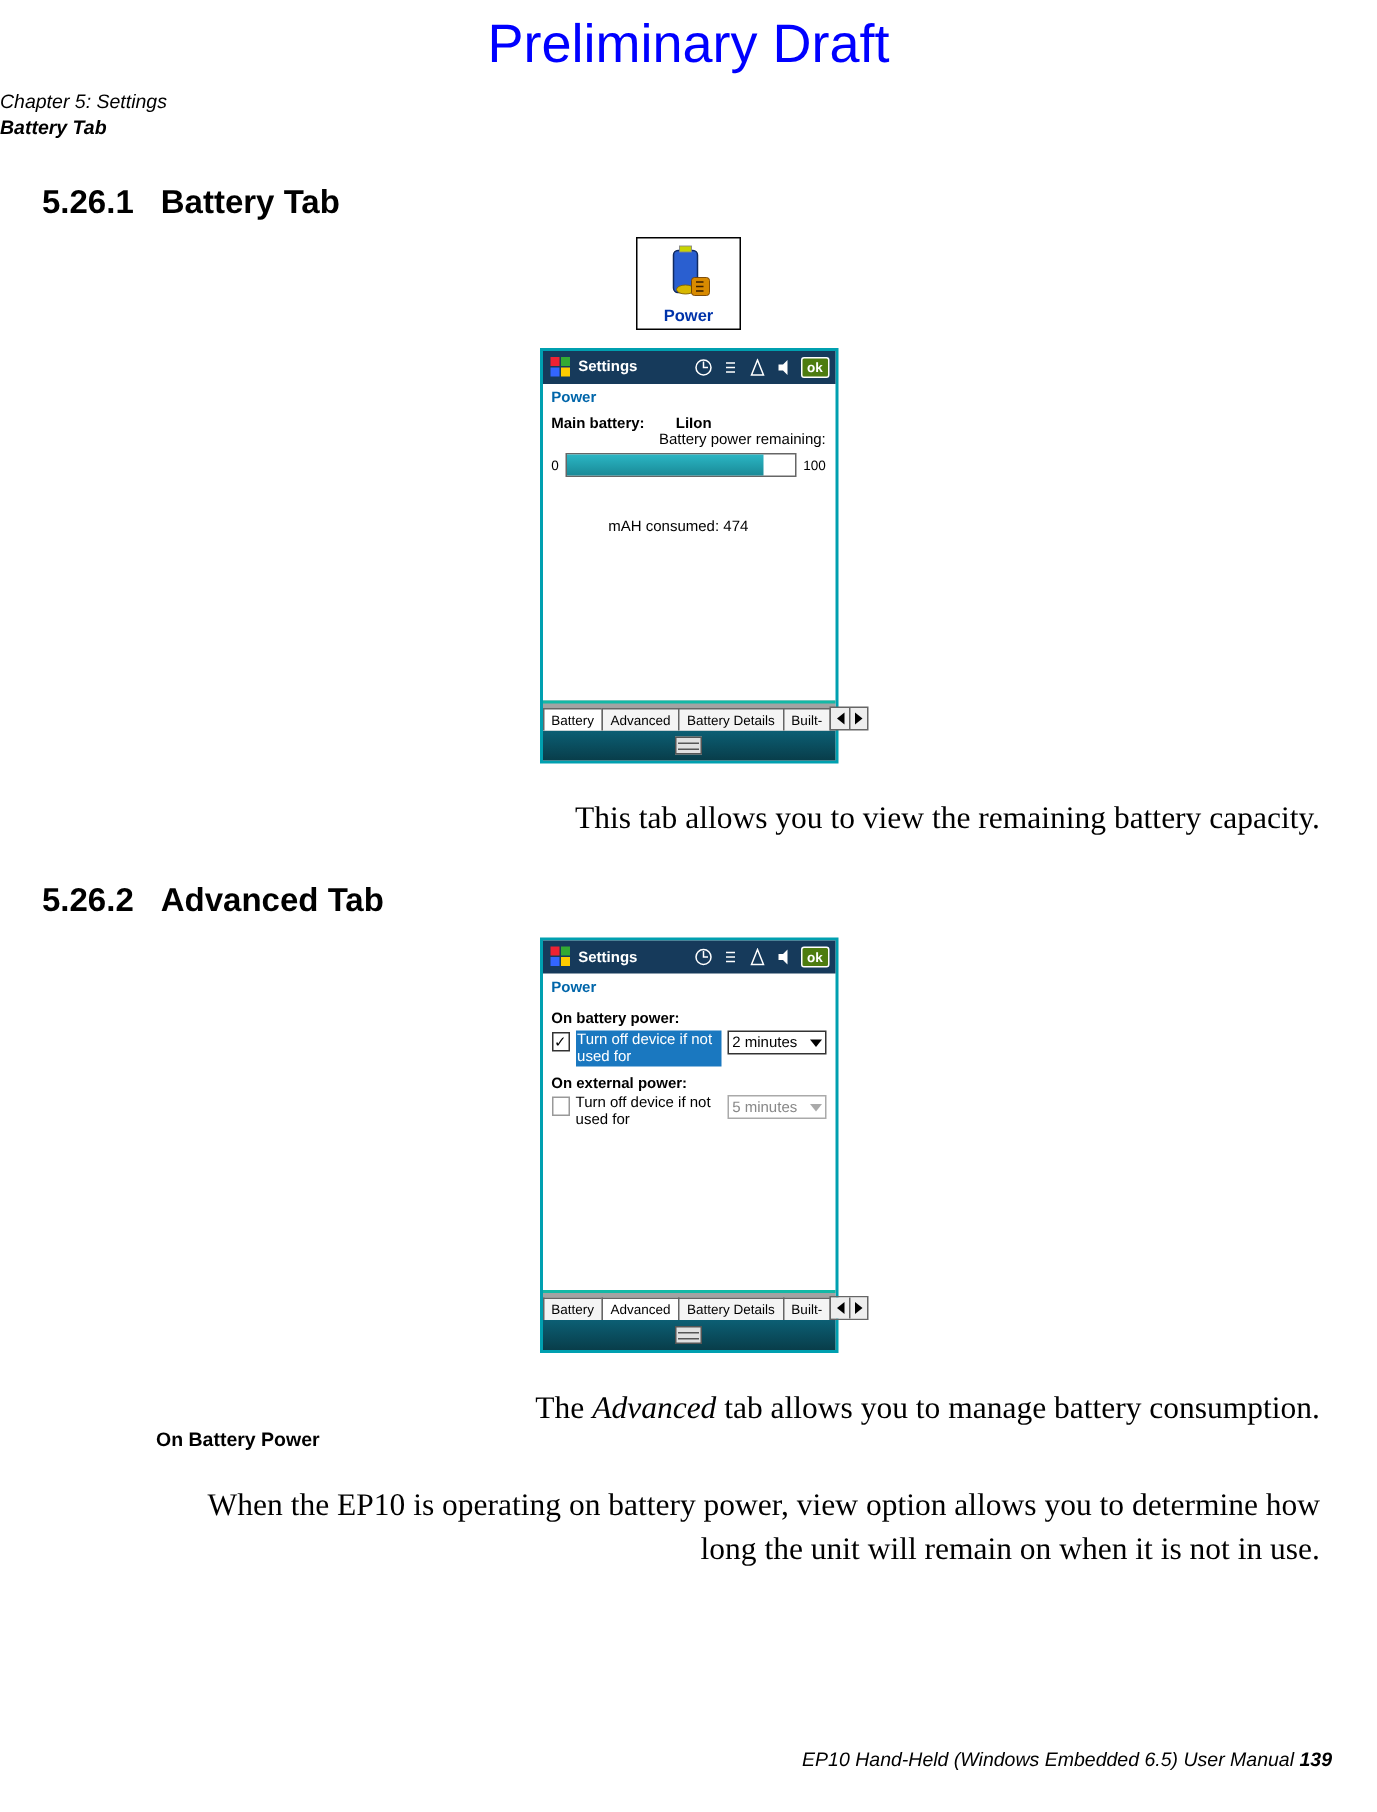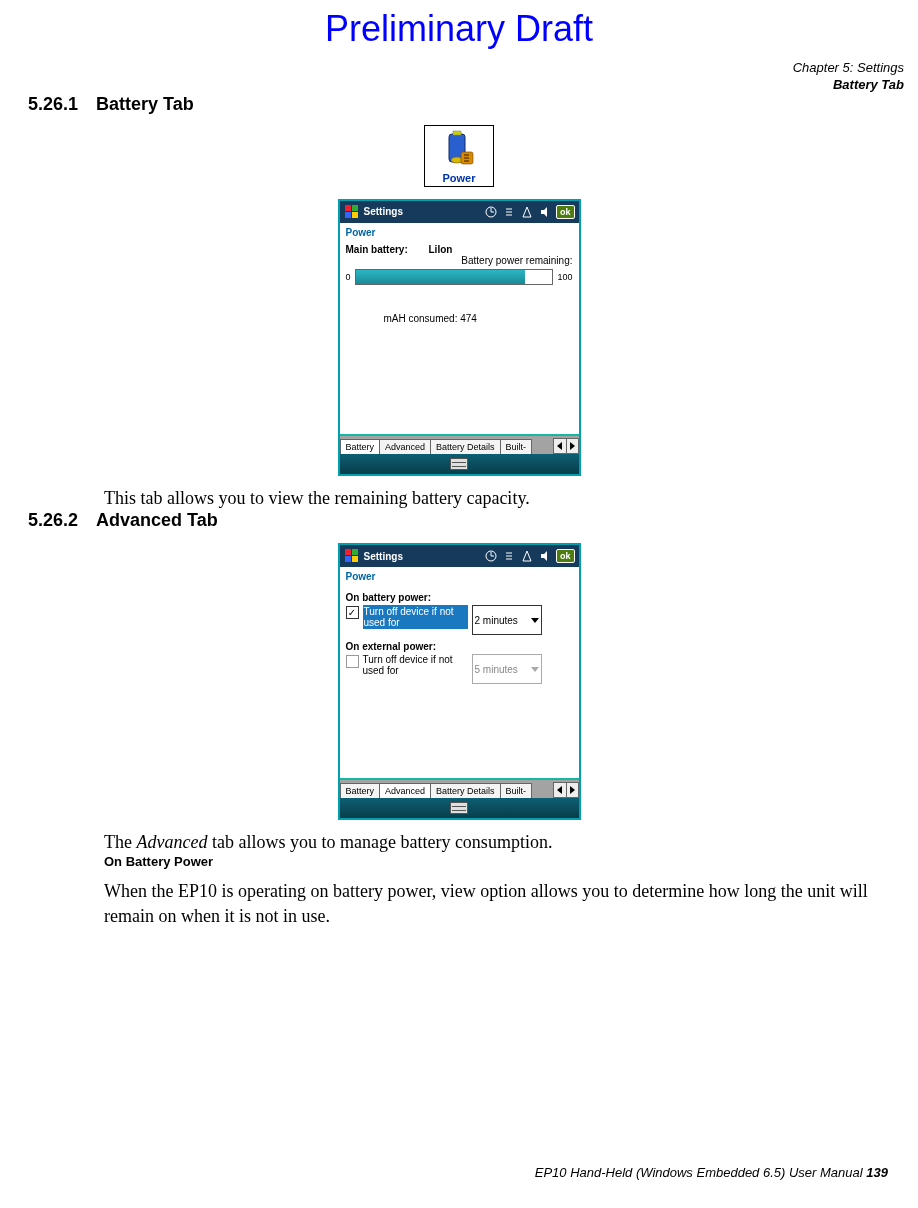--- a/index.html
+++ b/index.html
@@ -13,46 +13,47 @@
   }
   .draft-banner {
     text-align: center;
     font-family: Arial, Helvetica, sans-serif;
     font-size: 36px;
     color: #0000ff;
     padding-top: 8px;
     padding-bottom: 6px;
   }
   .chapter-header {
-    text-align: right;
     font-family: Verdana, Arial, sans-serif;
     font-size: 13px;
     padding-right: 14px;
     font-style: italic;
     line-height: 1.3;
     color: #000;
     margin-top: 4px;
   }
   .chapter-header .chapter-line { font-style: italic; font-weight: normal; }
   .chapter-header .section-name { font-style: italic; font-weight: bold; }
   .content { padding: 0 28px 0 28px; }
   .section-heading {
     font-family: "Trebuchet MS", Verdana, Arial, sans-serif;
     font-weight: bold;
-    font-size: 18px;
+    font-size: 22px;
+    margin-top: 28px;
     margin-bottom: 10px;
   }
   .section-heading .sec-num { margin-right: 18px; }
   .body-text {
     font-family: "Times New Roman", serif;
-    font-size: 18px;
+    font-size: 21px;
     margin-left: 76px;
-    margin-top: 10px;
+    margin-top: 22px;
     margin-right: 10px;
     line-height: 1.35;
+    text-align: right;
   }
   .body-text .italic { font-style: italic; }
   .sub-heading {
     font-family: "Trebuchet MS", Verdana, Arial, sans-serif;
     font-weight: bold;
     font-size: 13px;
     margin-left: 76px;
   }
   .footer {
     position: absolute;
@@ -77,21 +78,21 @@
   .power-icon-wrap .label {
     font-family: Arial, sans-serif;
     font-size: 11px;
     color: #0033aa;
     font-weight: bold;
     margin-top: 2px;
   }
 
   
   .shot {
-    width: 243px;
+    width: 199px;
     border: 2px solid #00a0b0;
     background: #fff;
     margin: 12px auto 6px auto;
     font-family: Tahoma, Arial, sans-serif;
   }
   .shot .titlebar {
     height: 22px;
     background: #163a5b;
     color: #fff;
     display: flex;
@@ -129,21 +130,21 @@
     background: linear-gradient(#2bb6c4, #1a8a97);
     height:100%; width:86%;
   }
   .mah-line { font-size:10px; margin-top:28px; margin-left:38px; }
 
   .checkbox-row { display:flex; align-items:flex-start; gap:4px; margin:2px 0 6px 0; }
   .checkbox-row .cb { width:13px; height:13px; border:1px solid #333; display:inline-flex; align-items:center; justify-content:center; font-size:10px; margin-top:1px; }
   .checkbox-row .cb.disabled { border-color:#999; }
   .checkbox-row .cb-text { font-size:10px; line-height:1.1; width:105px; }
   .checkbox-row .cb-text.sel { background:#1a78c0; color:#fff; padding:1px; }
-  .dropdown { border:1px solid #333; height:16px; width:70px; display:flex; align-items:center; justify-content:space-between; padding:14px 2px; font-size:10px; }
+  .dropdown { border:1px solid #333; height:16px; width:70px; display:flex; align-items:center; justify-content:space-between; padding:0 2px; font-size:10px; }
   .dropdown.disabled { border-color:#aaa; color:#888; }
   .dropdown .caret { width:0;height:0;border-left:4px solid transparent;border-right:4px solid transparent;border-top:5px solid #000; }
   .dropdown.disabled .caret { border-top-color:#aaa; }
   .group-label { font-weight:bold; font-size:10px; margin-top:4px; }
 
   .tabbar {
     display:flex; align-items:flex-end; height:20px; font-size:9px;
     border-top:2px solid #14b8a6; background:#a3a3a3; position:relative;
   }
   .tabbar .tab {

